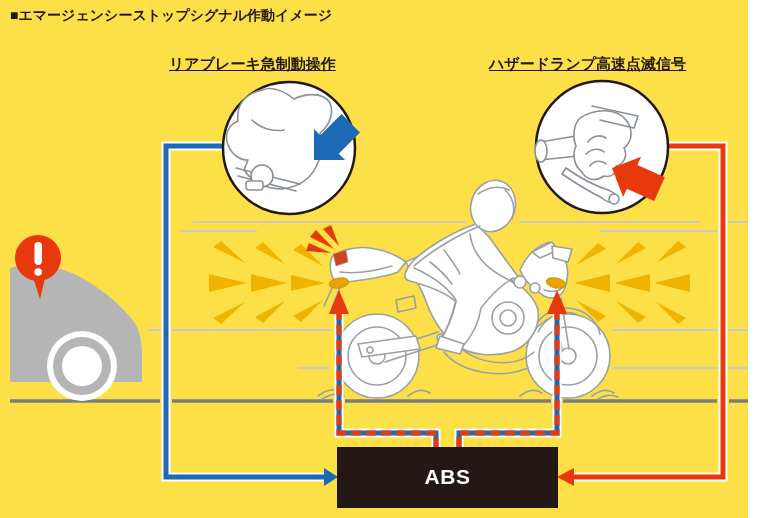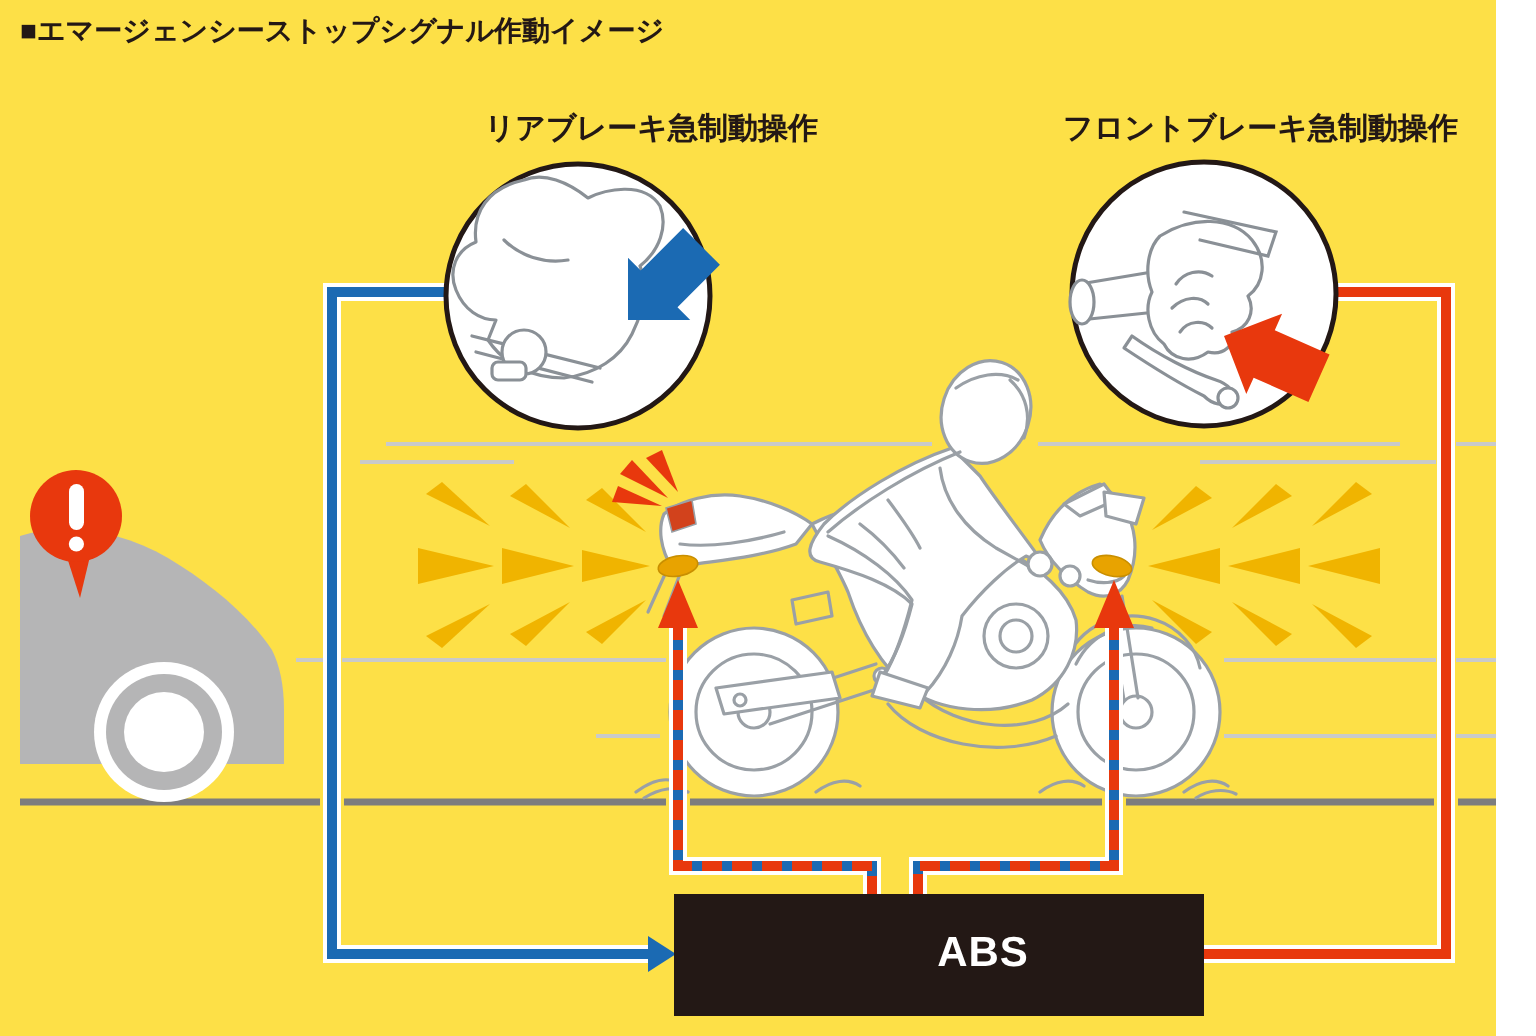--- a/index.html
+++ b/index.html
@@ -22,28 +22,28 @@
   .amber{fill:var(--signal-amber);stroke:#c98f00;stroke-width:0.8;}
   .casing{stroke:#fff;stroke-width:9;fill:none;}
   .bluer{stroke:var(--blue);stroke-width:5;fill:none;}
   .redr{stroke:var(--red);stroke-width:5;fill:none;}
   .reddash{stroke:var(--red);stroke-width:5;fill:none;stroke-dasharray:10 5;}
   .bluearrow{fill:var(--blue);}
   .redarrow{fill:var(--red);}
   .ccircle{fill:#fff;stroke:#231815;stroke-width:2.5;}
   .pedal{stroke:#8a9096;stroke-width:1.6;fill:#fff;stroke-linecap:round;stroke-linejoin:round;}
   .pedalline{stroke:#8a9096;stroke-width:1.6;fill:none;stroke-linecap:round;}
-  .label{position:absolute;color:var(--text-black);font-weight:bold;text-align:right;}
+  .label{position:absolute;color:var(--text-black);font-weight:bold;text-align:left;text-decoration:underline;}
   #page-title{position:absolute;left:10px;top:7px;font-size:14px;font-weight:bold;color:var(--text-black);}
   #rear-label{left:169px;top:55px;width:240px;font-size:15px;}
   #front-label{left:489px;top:55px;width:240px;font-size:15px;}
   #hazard-label{left:346px;top:408px;width:200px;font-size:12px;}
   #abs-box{position:absolute;left:337px;top:447px;width:221px;height:61px;background:var(--box-black);
            color:#fff;display:flex;flex-direction:column;align-items:center;justify-content:center;
-           font-weight:bold;font-size:21px;line-height:1.25;letter-spacing:0.5px;padding-left:44px;}
+           font-weight:bold;font-size:21px;line-height:1.25;letter-spacing:0.5px;}
 </style>
 </head>
 <body>
 
 <div id="stage">
 
 <svg id="art" width="768" height="518" viewBox="0 0 768 518">
 
   <g>
     <path class="speed" d="M193,222 H466 M519,222 H700 M728,222 H756"></path>
@@ -201,18 +201,18 @@
       <path class="pedalline" d="M592,106 L638,116 L634,128 L600,120"></path>
     </g>
     <g transform="translate(612,168) rotate(-156)">
       <path class="redarrow" d="M0,0 L-22,-22 L-22,-13 L-52,-13 L-52,13 L-22,13 L-22,22 Z"></path>
     </g>
   </g>
 </svg>
 
 <div id="page-title">■エマージェンシーストップシグナル作動イメージ</div>
 <div id="rear-label" class="label">リアブレーキ急制動操作</div>
-<div id="front-label" class="label">フロントブレーキ急制動操作</div>
+<div id="front-label" class="label">ハザードランプ高速点滅信号</div>
 <div id="abs-box">
   <span>ABS</span>
 </div>
 
 </div>
 
 </body></html>

